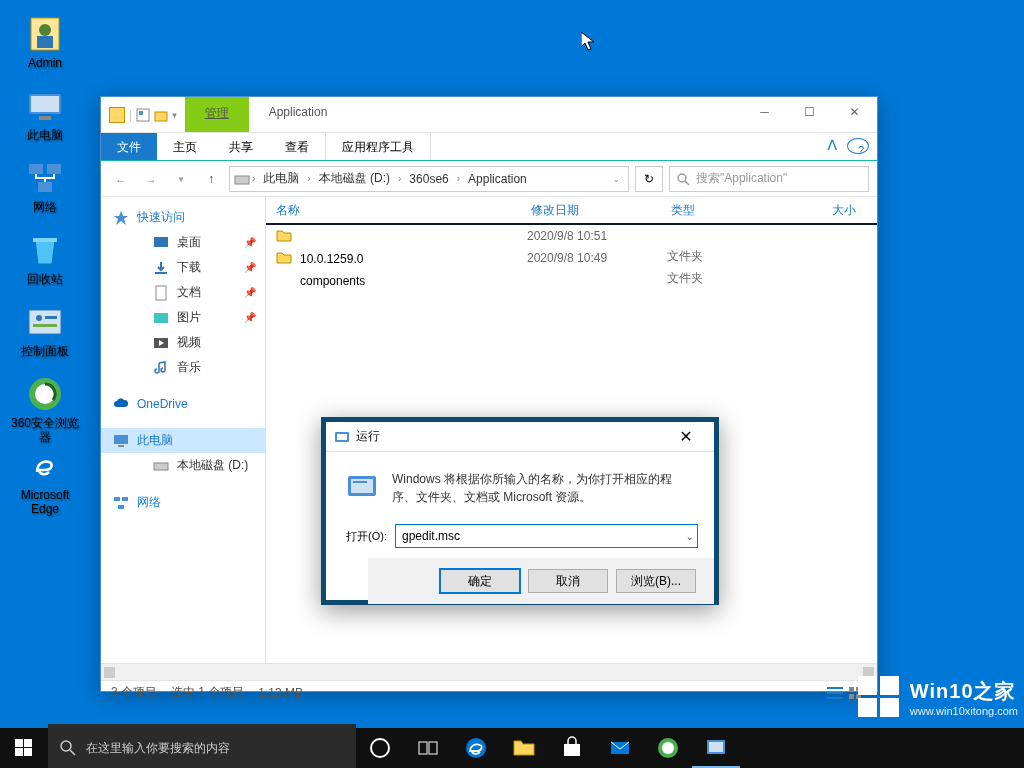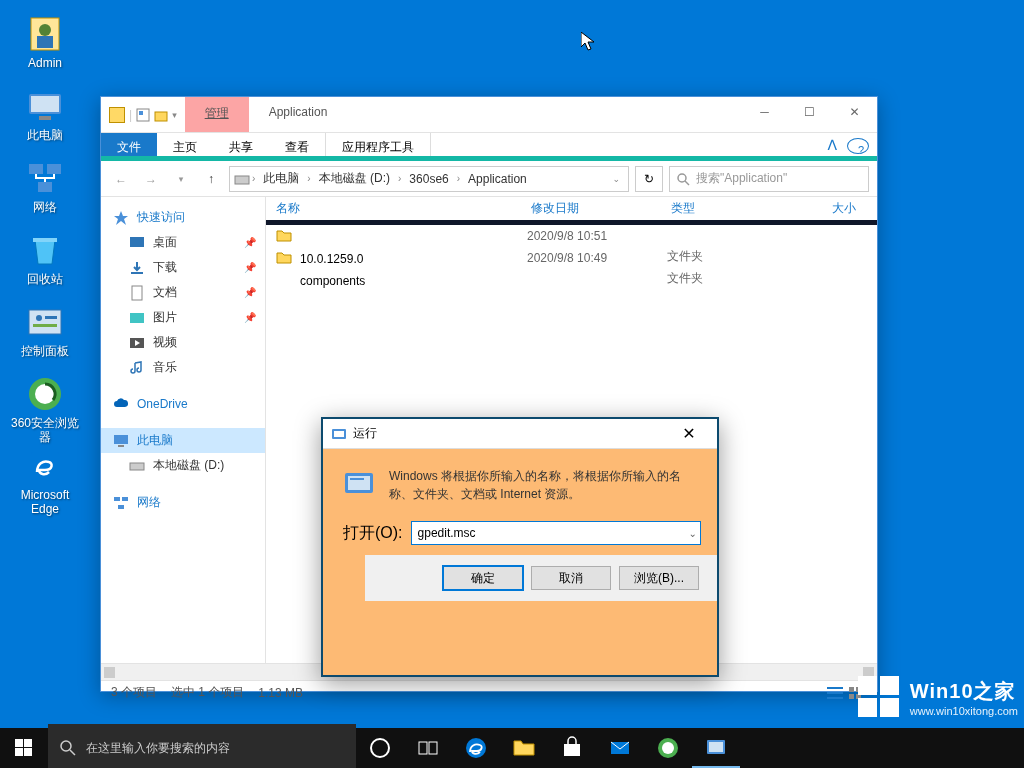--- a/index.html
+++ b/index.html
@@ -1,82 +1,82 @@
 <!DOCTYPE html>
 <html><head>
 <meta charset="utf-8">
 <style>
 * { margin:0; padding:0; box-sizing:border-box; font-family:"Microsoft YaHei","Segoe UI",Tahoma,sans-serif; font-size:12px; }
 body { width:1024px; height:768px; background:#0078d7; overflow:hidden; position:relative; }
 
 
 .desktop-icons { position:absolute; top:8px; left:8px; width:74px; }
-.di { width:74px; height:72px; text-align:center; color:#ffffff; padding-top:6px; cursor:pointer; }
+.di { width:74px; height:72px; text-align:center; color:#000000; padding-top:6px; cursor:pointer; }
 .di .icon { width:40px; height:40px; margin:0 auto 2px; }
 .di span { display:block; font-size:12px; text-shadow:1px 1px 2px rgba(0,0,0,.5); line-height:1.2; }
 
 
 .explorer { position:absolute; top:96px; left:100px; width:778px; height:596px; background:#fff; border:1px solid #4a90d9; box-shadow:0 4px 20px rgba(0,0,0,.3); }
 .ex-title { height:36px; display:flex; align-items:stretch; border-bottom:1px solid #e3e3e3; }
 .qat { display:flex; align-items:center; padding:0 8px; gap:4px; }
 .qat-icon { width:16px; height:16px; background:#ffd966; border:1px solid #bf9000; }
 .ex-tabs-top { display:flex; align-items:stretch; }
 .ex-tab-top { padding:8px 20px; text-align:center; font-size:12px; color:#555; }
-.ex-tab-top.manage { background:#fca5a5;text-decoration:underline; }
+.ex-tab-top.manage { background:#84cc16;text-decoration:underline; }
 .sys-btns { margin-left:auto; display:flex; }
 .sys-btn { width:45px; height:30px; display:flex; align-items:center; justify-content:center; color:#666; cursor:pointer; }
 
-.ribbon { height:28px; display:flex; align-items:stretch; border-bottom:5px solid #14b8a6; }
+.ribbon { height:28px; display:flex; align-items:stretch; border-bottom:1px solid #14b8a6; }
 .ribbon-tab { padding:6px 16px; font-size:12px; cursor:pointer; }
 .ribbon-tab.file { background:#1979ca; color:#fff; }
 .ribbon-help { margin-left:auto; padding:4px 10px; color:#1979ca; font-size:14px; }
 
 .addr-row { height:36px; display:flex; align-items:center; padding:4px 8px; gap:6px; border-bottom:1px solid #e3e3e3; }
 .nav-btn { width:24px; height:24px; display:flex; align-items:center; justify-content:center; color:#999; cursor:pointer; border-radius:2px; }
 .nav-btn.enabled { color:#333; }
 .addr-bar { flex:1; height:26px; border:1px solid #ccc; display:flex; align-items:center; padding:0 4px; }
 .crumb { padding:0 6px; color:#333; cursor:pointer; }
 .crumb-sep { color:#888; font-size:10px; padding:0 2px; }
 .refresh-btn { width:28px; height:26px; border:1px solid #ccc; display:flex; align-items:center; justify-content:center; cursor:pointer; }
 .search-box { width:200px; height:26px; border:1px solid #ccc; display:flex; align-items:center; padding:0 6px; color:#999; gap:6px; }
 
 .ex-body { display:flex; height:466px; }
 .navpane { width:165px; border-right:1px solid #e3e3e3; padding:8px 0; overflow:hidden; }
 .nav-item { padding:4px 8px 4px 24px; display:flex; align-items:center; gap:8px; cursor:pointer; color:#333; }
 .nav-item.top { padding-left:12px; font-weight:normal; color:#1979ca; }
-.nav-item.indent { padding-left:28px; }
+.nav-item.indent { padding-left:52px; }
 .nav-item.selected { background:#cce8ff; }
 .nav-ico { width:16px; height:16px; flex-shrink:0; }
 .pin { margin-left:auto; color:#888; font-size:10px; }
 
 .filepane { flex:1; display:flex; flex-direction:column; }
-.col-headers { height:28px; border-bottom:5px solid #0f172a; display:flex; align-items:center; color:#1979ca; font-size:12px; }
+.col-headers { height:28px; border-bottom:2px solid #0f172a; display:flex; align-items:center; color:#1979ca; font-size:12px; }
 .col { padding:0 10px; }
 .col-name{width:255px;} .col-date{width:140px;} .col-type{width:120px;} .col-size{width:85px;text-align:right;}
 .file-row { height:22px; display:flex; align-items:center; cursor:pointer; }
 .file-row.selected { background:#cce8ff; }
 .file-ico { width:16px; height:16px; margin-left:10px; margin-right:8px; }
 .fname{width:227px;margin-top:46px;} .fdate{width:140px;color:#666;} .ftype{width:120px;color:#666;margin-top:41px;} .fsize{width:85px;text-align:right;color:#666;}
 
 .status-bar { height:24px; border-top:1px solid #e3e3e3; display:flex; align-items:center; padding:0 10px; gap:14px; font-size:12px; color:#555; }
 .hscroll { height:17px; border-top:1px solid #e3e3e3; background:#f0f0f0; position:relative; }
 .hscroll::before,.hscroll::after{content:"";position:absolute;top:3px;width:11px;height:11px;background:#ccc;}
 .hscroll::before{left:3px;} .hscroll::after{right:3px;}
 
 
-.run-dlg { position:absolute; top:417px; left:321px; width:398px; height:260px; background:#fdba74; border:2px solid #0c4a6e; box-shadow:0 6px 24px rgba(0,0,0,.4); }
+.run-dlg { position:absolute; top:417px; left:321px; width:398px; height:188px; background:#ffffff; border:5px solid #0c4a6e; box-shadow:0 6px 24px rgba(0,0,0,.4); }
 .run-title { height:30px; background:#fff; display:flex; align-items:center; padding:0 8px; border-bottom:1px solid #ddd; }
 .run-title-ico { width:16px; height:16px; margin-right:6px; }
 .run-close { margin-left:auto; width:40px; text-align:center; font-size:16px; cursor:pointer; }
 .run-body { padding:18px 20px 10px; }
 .run-msg-row { display:flex; gap:14px; align-items:flex-start; }
 .run-ico-big { width:32px; height:32px; flex-shrink:0; }
 .run-msg { font-size:12px; color:#333; line-height:1.5; }
 .run-input-row { margin-top:18px; display:flex; align-items:center; gap:8px; }
-.run-label { font-size:16px; }
+.run-label { font-size:11px; }
 .run-input { flex:1; height:24px; border:1px solid #0078d7; padding:0 6px; font-size:12px; }
 .run-btns { height:46px; background:#f0f0f0; display:flex; align-items:center; justify-content:flex-end; padding:0 18px; gap:8px;margin-left:42px; }
 .run-btn { min-width:80px; height:24px; border:1px solid #adadad; background:#e1e1e1; cursor:pointer; font-size:12px; }
 .run-btn.default { border:1px solid #0078d7; outline:1px solid #0078d7; }
 
 
 .taskbar { position:absolute; bottom:0; left:0; right:0; height:40px; background:#101010; display:flex; align-items:center; }
 .start-btn { width:48px; height:40px; display:flex; align-items:center; justify-content:center; cursor:pointer; }
 .tb-search { width:308px; height:48px; background:#2b2b2b; display:flex; align-items:center; padding:0 12px; gap:10px; color:#ccc; }
 .tb-search .si { width:16px; height:16px; }
@@ -358,21 +358,21 @@
     <span>运行</span>
     <div class="run-close">✕</div>
   </div>
   <div class="run-body">
     <div class="run-msg-row">
       <svg class="run-ico-big" viewBox="0 0 32 32">
           <rect x="2" y="6" width="28" height="20" fill="#4a90d9" rx="2"></rect>
           <rect x="5" y="9" width="22" height="14" fill="#cfe2f3"></rect>
           <rect x="7" y="11" width="14" height="2" fill="#4a90d9"></rect>
         </svg>
-      <div class="run-msg">Windows 将根据你所输入的名称，将根据你所输入的名称、文件夹、文档或 Internet 资源。</div>
+      <div class="run-msg">Windows 将根据你所输入的名称，为你打开相应的程序、文件夹、文档或 Microsoft 资源。</div>
     </div>
     <div class="run-input-row">
       <span class="run-label">打开(O):</span>
       <input class="run-input" value="gpedit.msc" style="">
       <span style="margin-left:-20px;color:#666;font-size:10px;">⌄</span>
     </div>
   </div>
   <div class="run-btns">
     <button class="run-btn default">确定</button>
     <button class="run-btn">取消</button>

